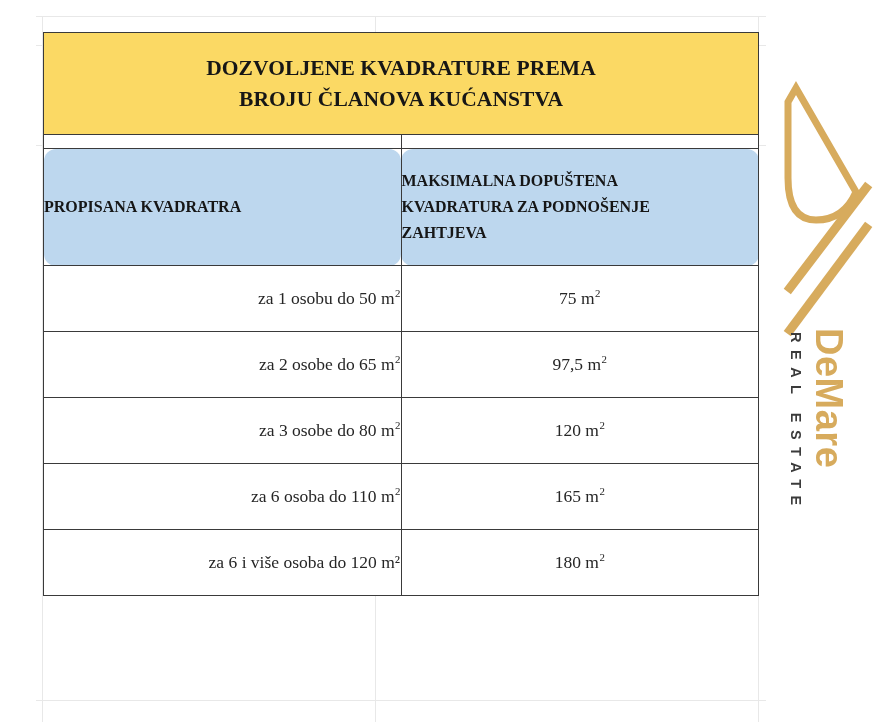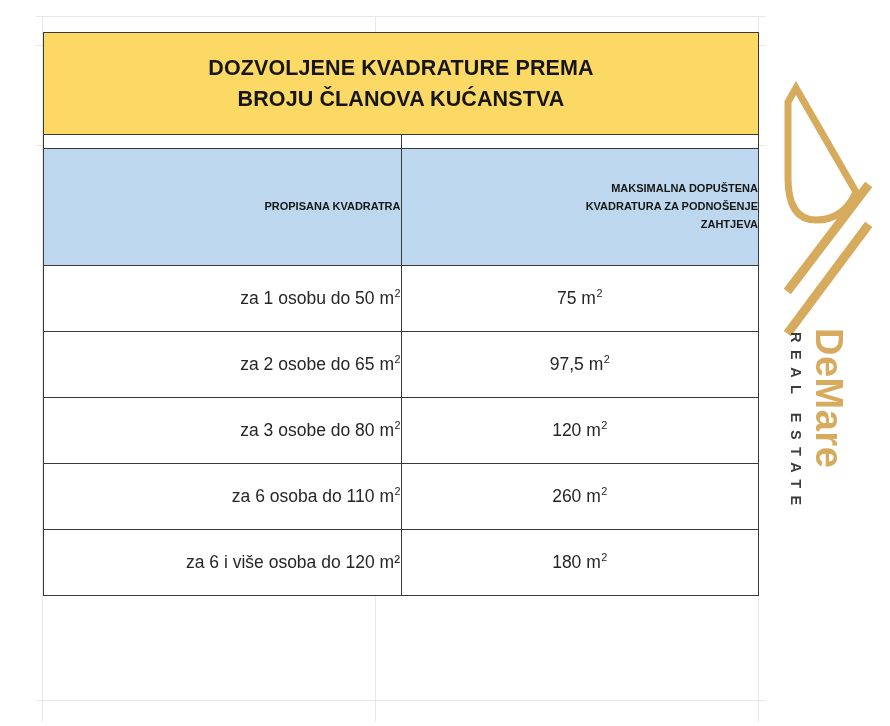--- a/index.html
+++ b/index.html
@@ -39,20 +39,21 @@
   table.sheet {
     width: 716px;
     border-collapse: collapse;
     table-layout: fixed;
   }
 
   table.sheet td {
     border: 1px solid #3a3a3a;
     padding: 0;
     vertical-align: middle;
+    font-family: Liberation Serif, serif;
   }
 
   
   .title-cell {
     background: #fbd964;
     height: 102px;
     text-align: center;
     padding: 6px 10px;
   }
   .title-line {
@@ -69,28 +70,29 @@
   .gap-row td {
     border: none;
     height: 14px;
     background: #ffffff;
   }
 
   
   .hdr-cell {
     background: #bdd7ee;
     height: 117px;
-    text-align: right;
+    text-align: left;
     padding: 6px 10px;
-    font-size: 11px;
+    font-size: 16px;
     font-weight: bold;
     color: #161616;
     line-height: 1.62;
-  }
-  .hdr-cell.left  { width: 332px; padding-left: 21px; }
+    border-radius: 12px;
+  }
+  .hdr-cell.left  { width: 332px; }
   .hdr-cell.right { width: 384px; }
 
   
   .body-cell {
     height: 66px;
     font-size: 17.5px;
     color: #262626;
     background: #ffffff;
   }
   .body-cell.left {
@@ -202,21 +204,21 @@
         <tr>
           <td class="body-cell left"><span>za 2 osobe do 65 m</span><sup class="exp">2</sup></td>
           <td class="body-cell right"><span>97,5 m</span><sup class="exp">2</sup></td>
         </tr>
         <tr>
           <td class="body-cell left"><span>za 3 osobe do 80 m</span><sup class="exp">2</sup></td>
           <td class="body-cell right"><span>120 m</span><sup class="exp">2</sup></td>
         </tr>
         <tr>
           <td class="body-cell left"><span>za 6 osoba do 110 m</span><sup class="exp">2</sup></td>
-          <td class="body-cell right"><span>260 m</span><sup class="exp">2</sup></td>
+          <td class="body-cell right"><span>165 m</span><sup class="exp">2</sup></td>
         </tr>
         <tr>
           <td class="body-cell left"><span>za 6 i više osoba do 120 m²</span><sup class="exp"></sup></td>
           <td class="body-cell right"><span>180 m</span><sup class="exp">2</sup></td>
         </tr>
 
       </tbody>
     </table>
   </div>
 

